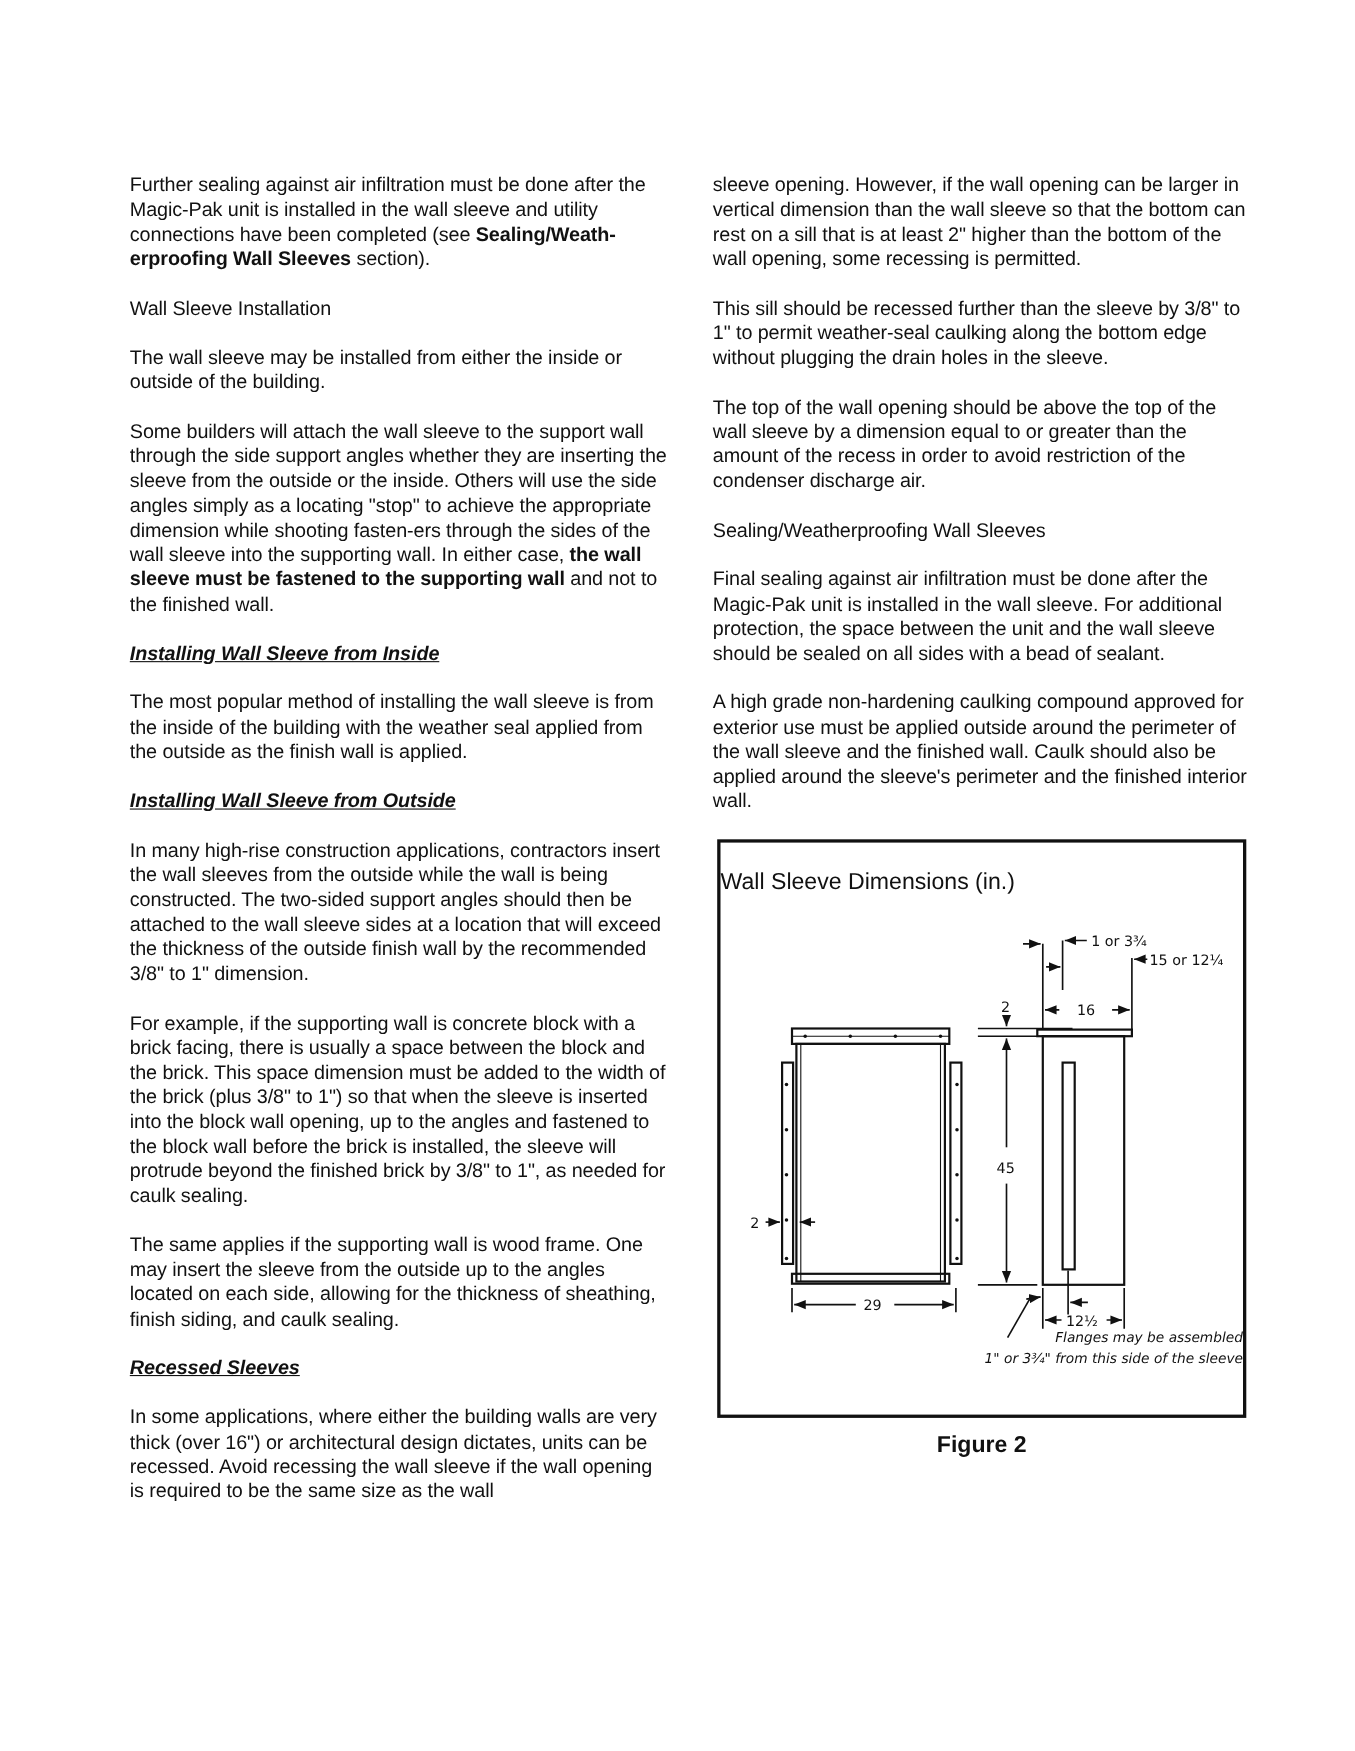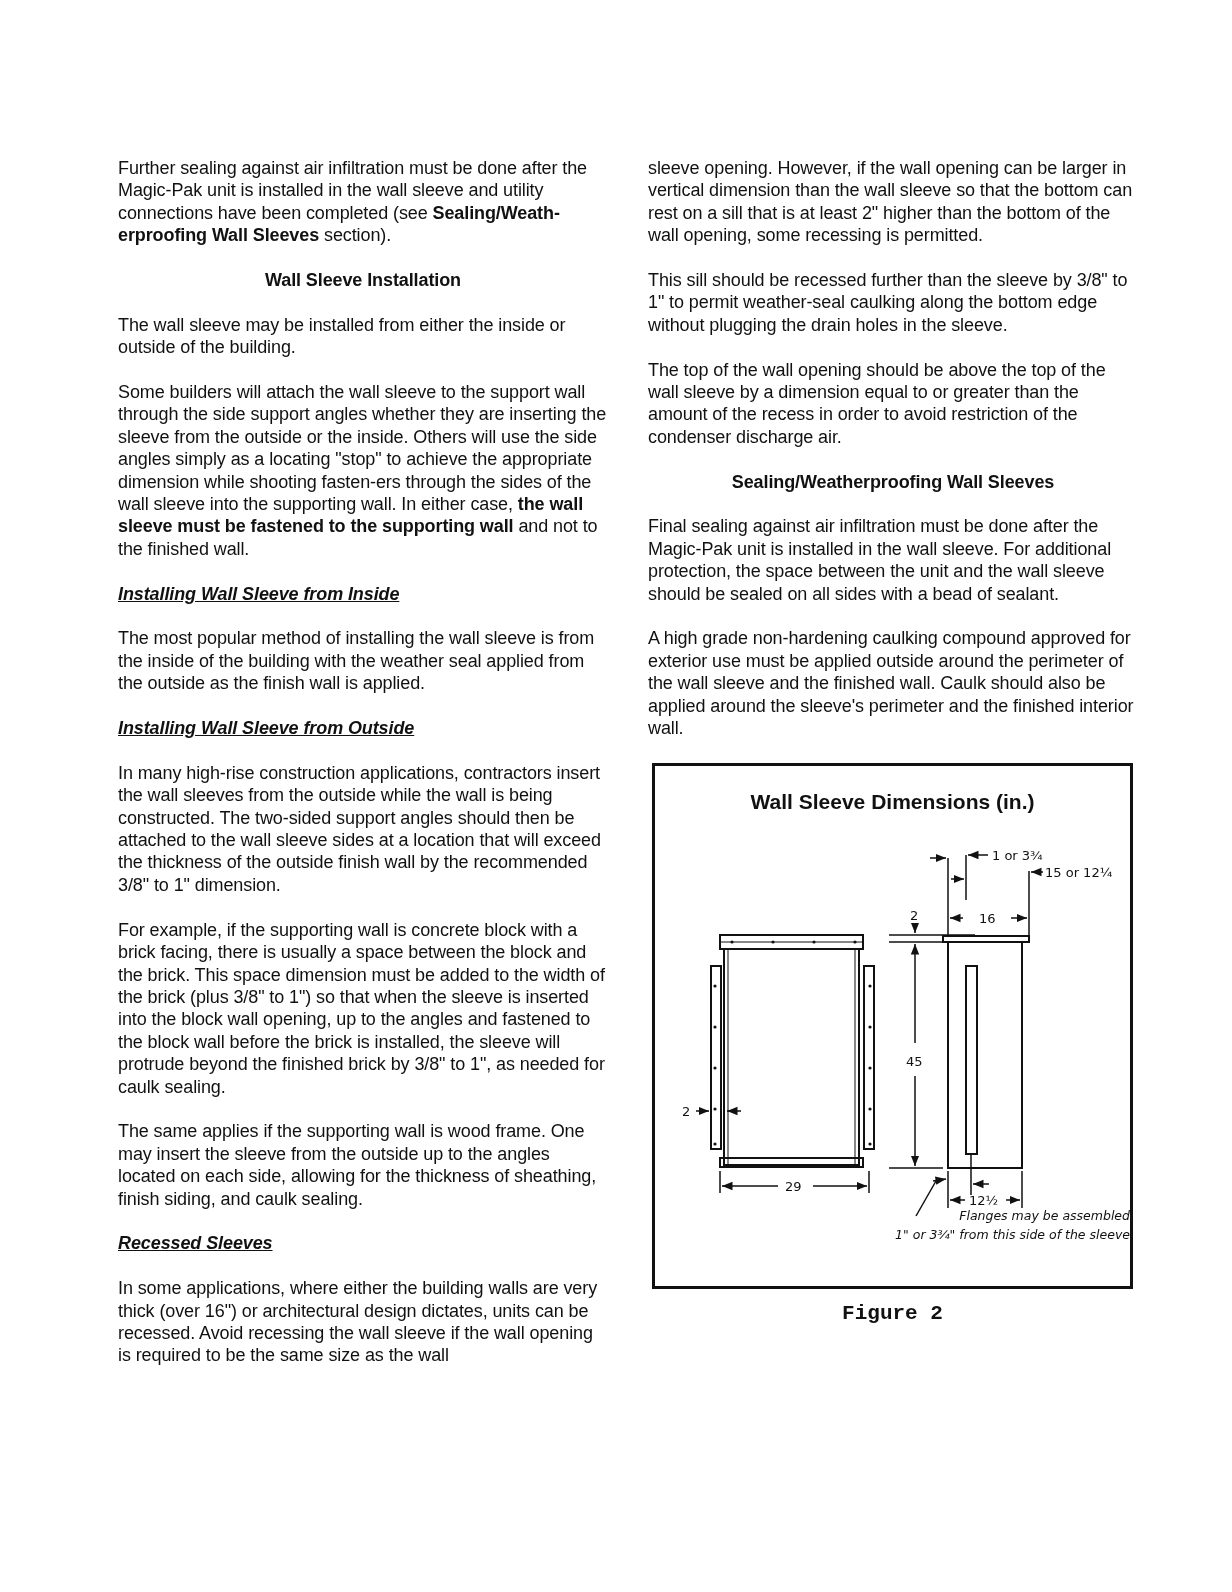--- a/index.html
+++ b/index.html
@@ -1,28 +1,28 @@
 <!DOCTYPE html>
 <html><head>
   <meta charset="utf-8">
   <style>
     html, body { margin: 0; padding: 0; background: #ffffff; }
     body { width: 1232px; height: 1592px; position: relative; overflow: hidden; color: #111; font-family: "Liberation Sans", sans-serif; }
     .col { position: absolute; font-size: 18px; line-height: 22.4px; letter-spacing: -0.1px; }
     .col-left { left: 118px; top: 157px; width: 490px; }
     .col-right { left: 648px; top: 157px; width: 490px; }
     .para { margin: 0 0 22.4px 0; white-space: pre-line; }
-    .heading { margin: 0 0 22.4px 0; font-weight: bold; text-align: center; }
+    .heading { margin: 0 0 22.4px 0; font-weight: normal; }
     .heading-italic { margin: 0 0 22.4px 0; font-weight: bold; font-style: italic; text-decoration: underline; }
     b { font-weight: bold; }
     .figure-box { position: absolute; left: 652px; top: 763px; width: 475px; height: 520px; border: 3px solid #111; box-sizing: content-box; }
-    .figure-title { position: absolute; left: 0; right: 0; top: 24px; text-align: center; font-weight: bold; font-size: 21px; }
+    .figure-title { position: absolute; left: 0; right: 0; top: 24px; text-align: left; font-weight: normal; font-size: 21px; }
     .figure-svg { position: absolute; left: 0; top: 0; }
     .figure-caption { position: absolute; left: 0; width: 100%; top: 440px; text-align: right; font-family: "DejaVu Sans", sans-serif; font-size: 12.5px; line-height: 19px; font-style: italic; }
-    .figure-label { position: absolute; left: 652px; width: 481px; top: 1302px; text-align: center; font-weight: bold; font-size: 21px; font-family: Liberation Mono, monospace; }
+    .figure-label { position: absolute; left: 652px; width: 481px; top: 1302px; text-align: center; font-weight: bold; font-size: 21px; }
     .dim { font-family: "DejaVu Sans", sans-serif; font-size: 13px; }
   </style>
 </head>
 <body>
 
 <div class="col col-left">
   <p class="para"><span>Further sealing against air infiltration must be done after the Magic-Pak unit is installed in the wall sleeve and utility connections have been completed (see </span><b>Sealing/Weath-erproofing Wall Sleeves</b><span> section).</span></p>
   <p class="heading">Wall Sleeve Installation</p>
   <p class="para">The wall sleeve may be installed from either the inside or outside of the building.</p>
   <p class="para"><span>Some builders will attach the wall sleeve to the support wall through the side support angles whether they are inserting the sleeve from the outside or the inside. Others will use the side angles simply as a locating "stop" to achieve the appropriate dimension while shooting fasten-ers through the sides of the wall sleeve into the supporting wall. In either case, </span><b>the wall sleeve must be fastened to the supporting wall</b><span> and not to the finished wall.</span></p>

